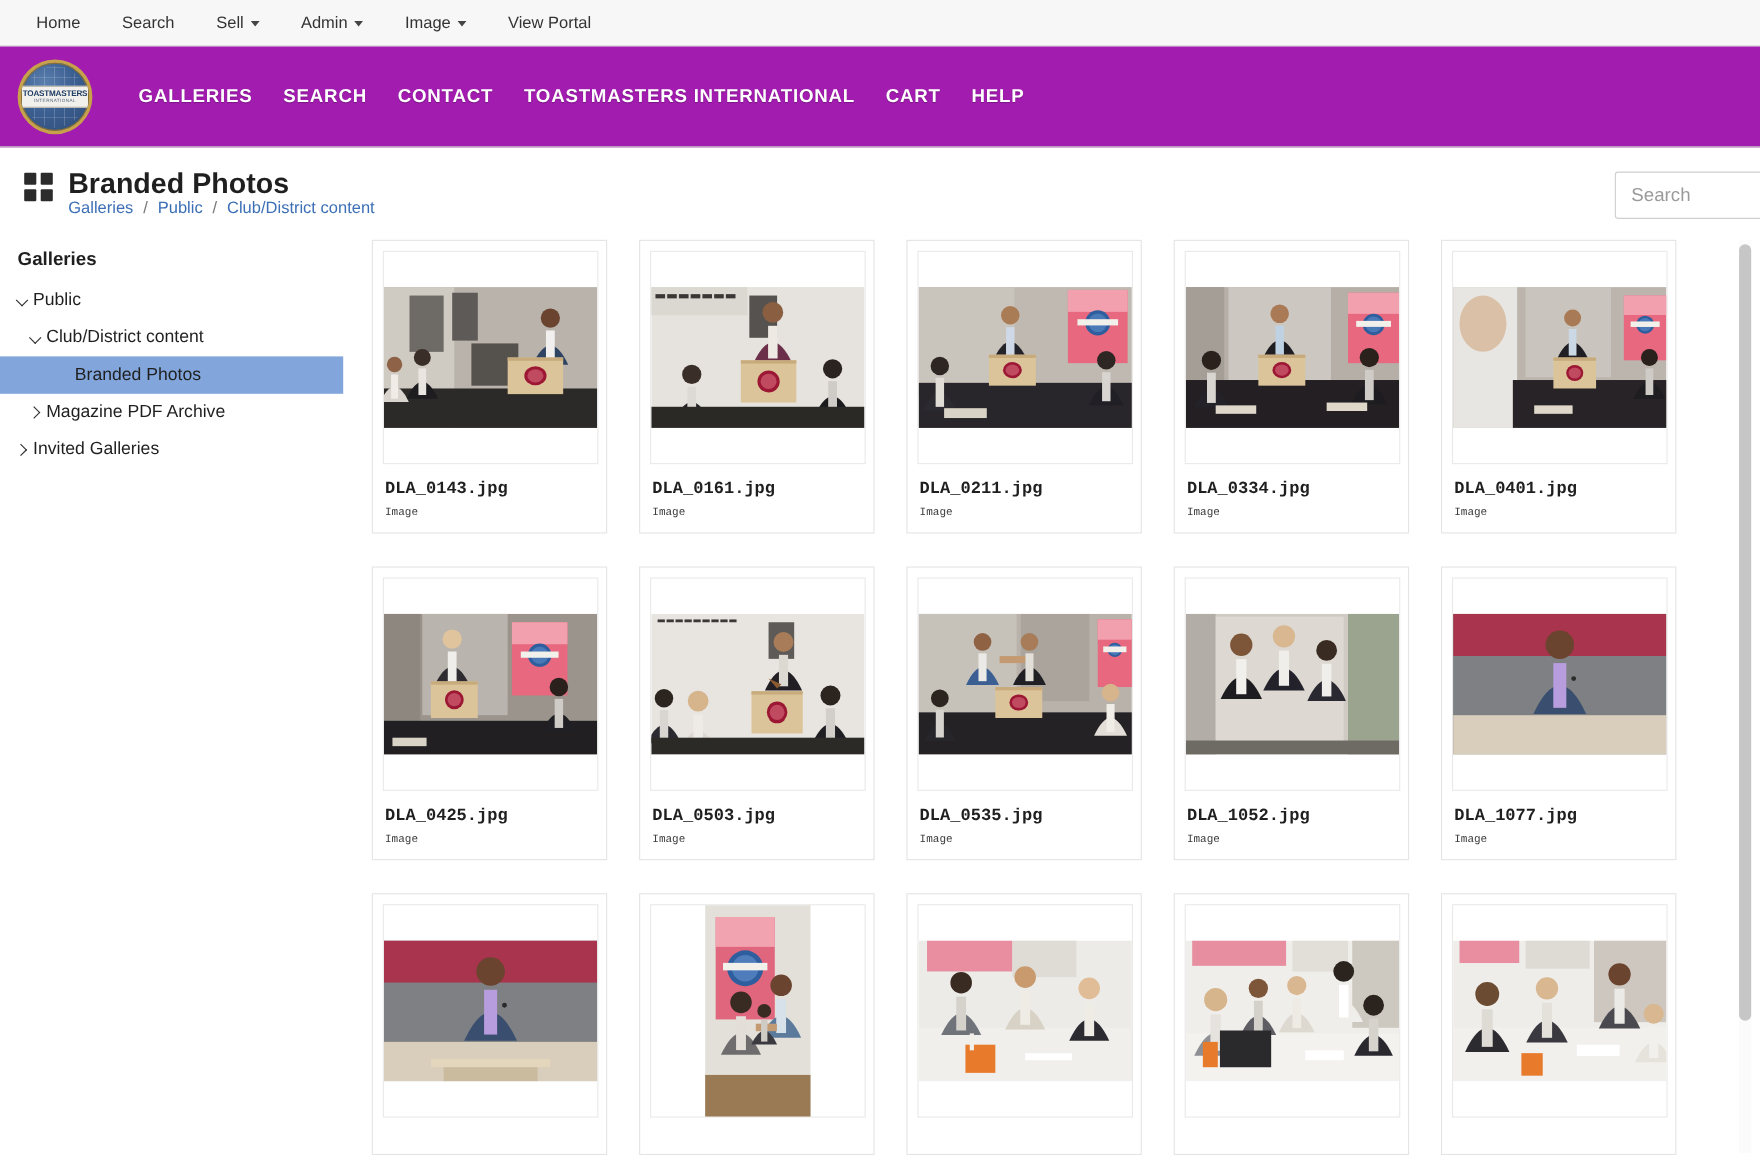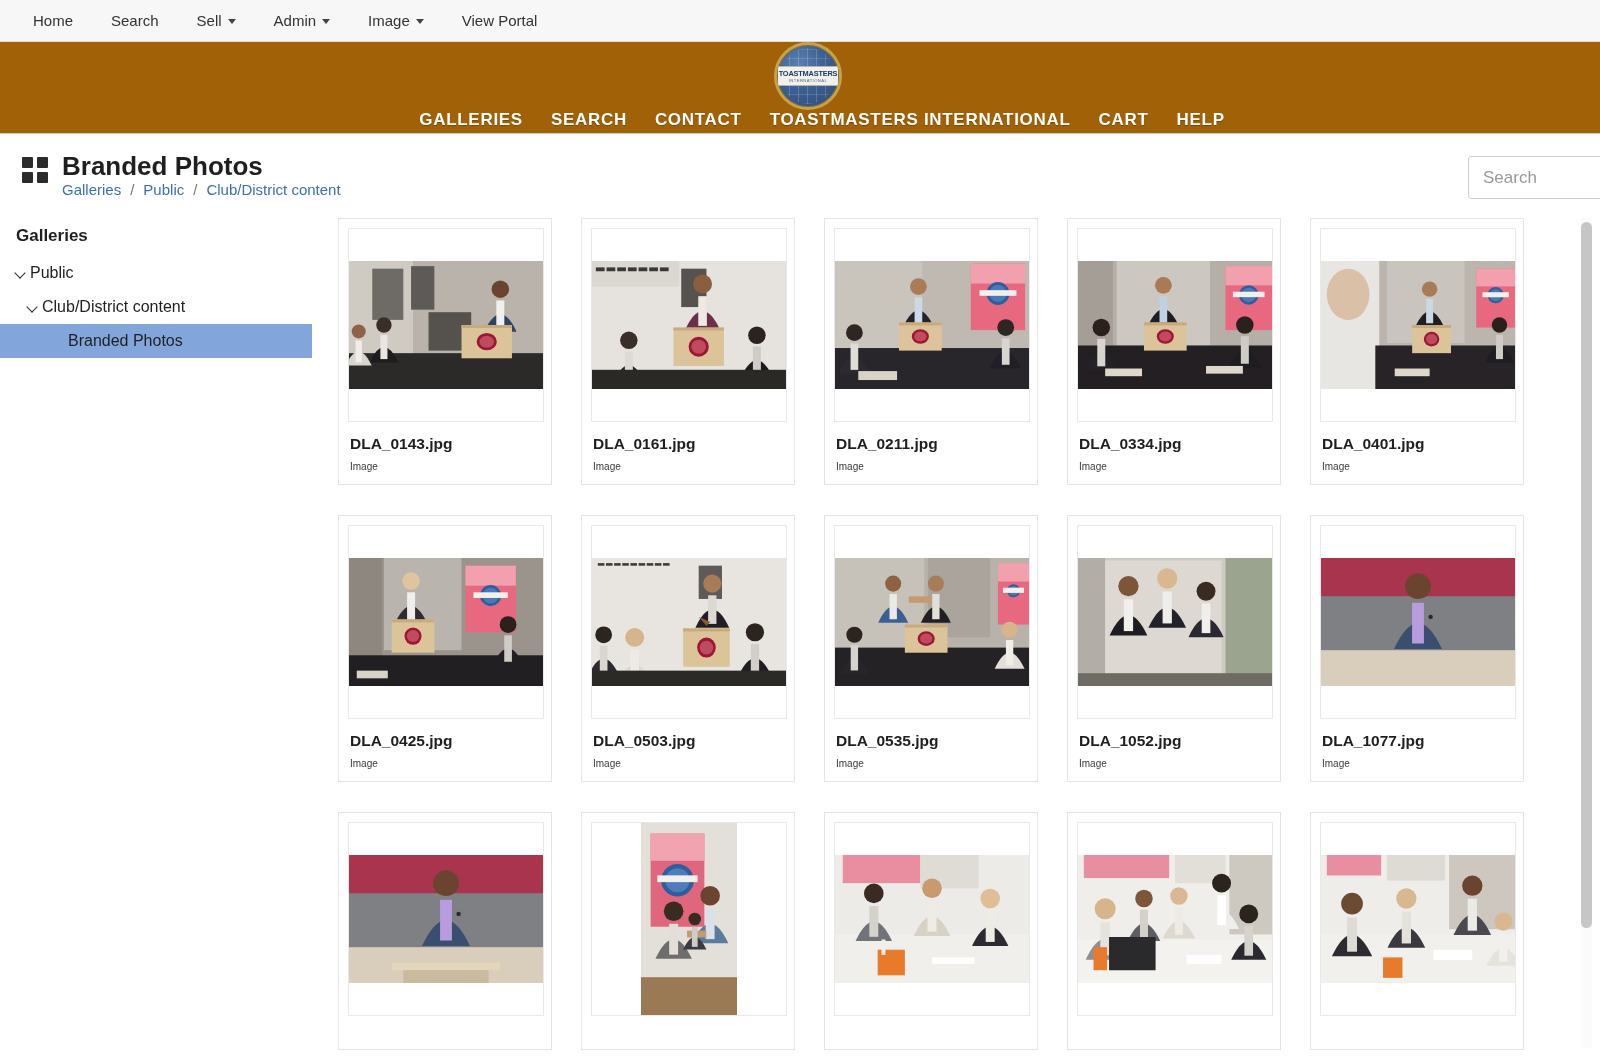--- a/index.html
+++ b/index.html
@@ -39,26 +39,25 @@
     border-left: 4px solid transparent;
     border-right: 4px solid transparent;
     border-top: 5px solid #444;
     position: relative;
     top: 1px;
   }
 
   
   .brandbar {
     height: 92px;
-    background: #a16207;
+    background: #a21caf;
     display: flex;
     align-items: center;
     padding-left: 16px;
     border-bottom: 1px solid #c9c9c9;
-    flex-direction: column;
   }
   .logo {
     width: 68px; height: 68px;
     border-radius: 50%;
     background:
       radial-gradient(circle at 35% 30%, #5a7fae 0%, #3c5f91 45%, #2d4a77 100%);
     border: 3px solid #c8a24a;
     position: relative;
     flex: 0 0 auto;
     overflow: hidden;
@@ -235,20 +234,21 @@
   .chev.down::after { transform: rotate(45deg); }
   .chev.right::after { transform: rotate(-45deg); left: 1px; top: 3px; }
   .chev.none::after { display: none; }
 
   
   .content {
     flex: 1;
     padding: 6px 0 0 26px;
     overflow: hidden;
     position: relative;
+    font-family: Liberation Mono, monospace;
   }
   .grid {
     display: grid;
     grid-template-columns: repeat(5, 214px);
     gap: 30px 29px;
   }
   .card {
     width: 214px;
     background: #fff;
     border: 1px solid #e4e4e4;
@@ -383,20 +383,28 @@
           <span class="chev down"></span>
           <span>Public</span>
         </div>
         <div class="side-item lvl2">
           <span class="chev down"></span>
           <span>Club/District content</span>
         </div>
         <div class="side-item lvl3 selected" style="background: rgb(130, 166, 220);">
           <span class="chev none"></span>
           <span>Branded Photos</span>
+        </div>
+        <div class="side-item lvl2">
+          <span class="chev right"></span>
+          <span>Magazine PDF Archive</span>
+        </div>
+        <div class="side-item lvl1">
+          <span class="chev right"></span>
+          <span>Invited Galleries</span>
         </div>
       </div>
   </div>
 
   <div class="content">
     <div class="grid" id="gallery-grid">
         <div class="card">
           <div class="thumb">
             <svg width="194" height="128" viewBox="0 0 194 128" class="photo">
               <rect x="0" y="0" width="194" height="128" fill="#b9b3ab"></rect>

